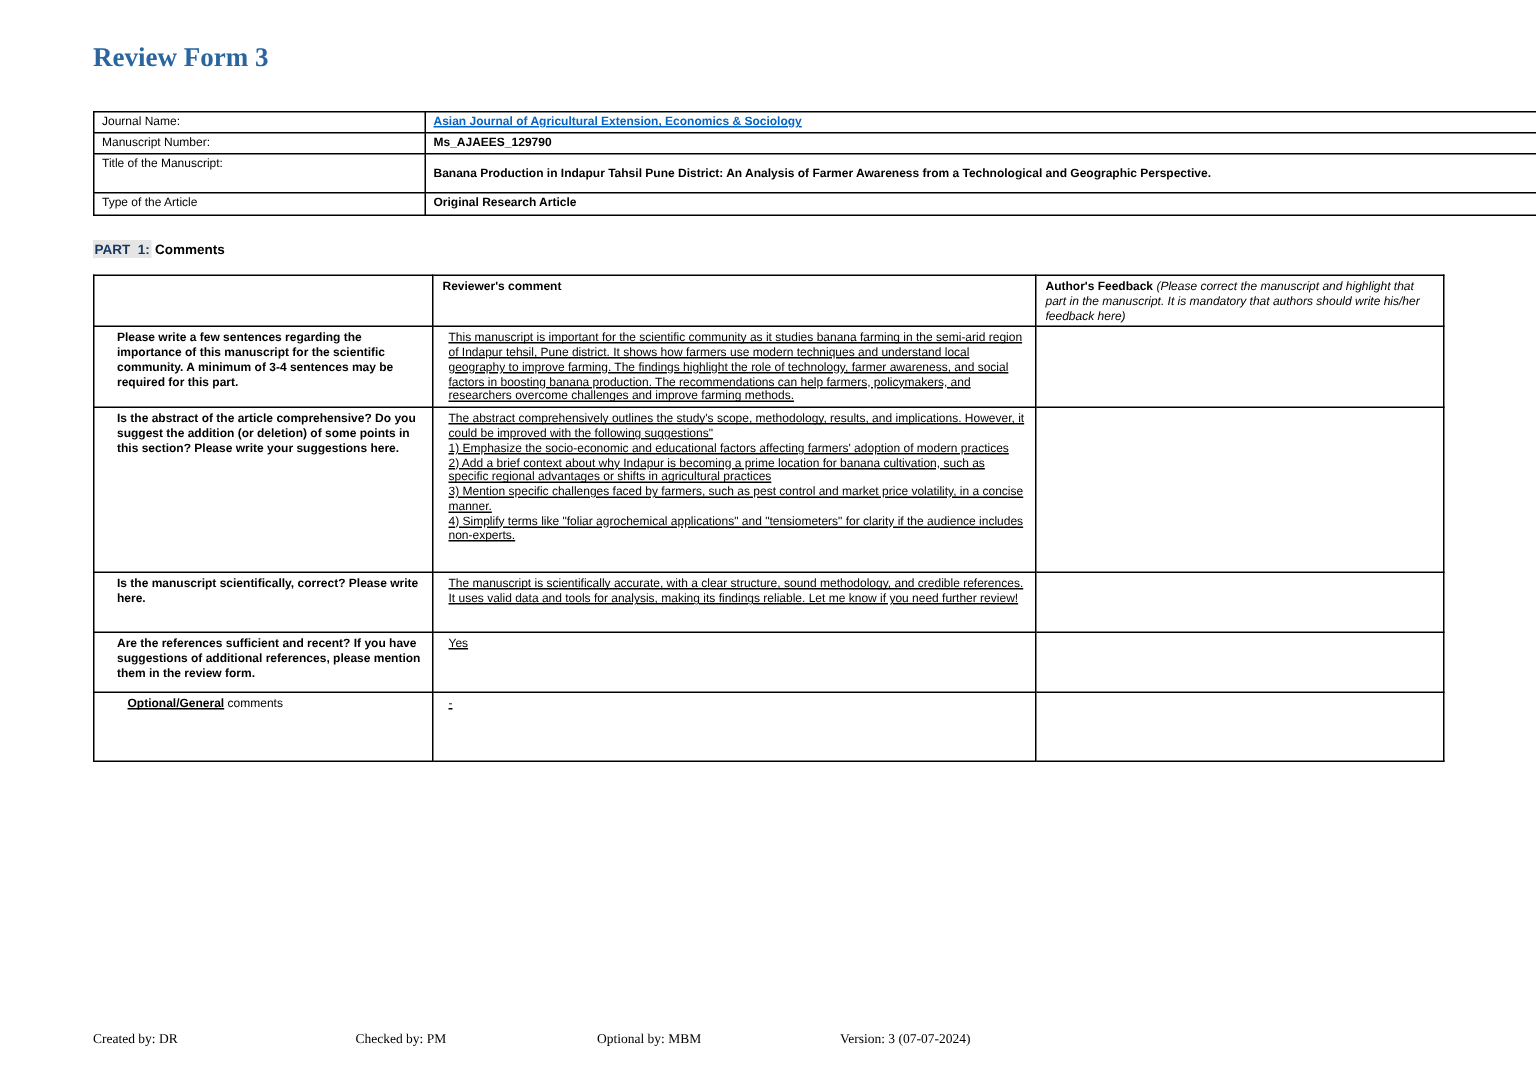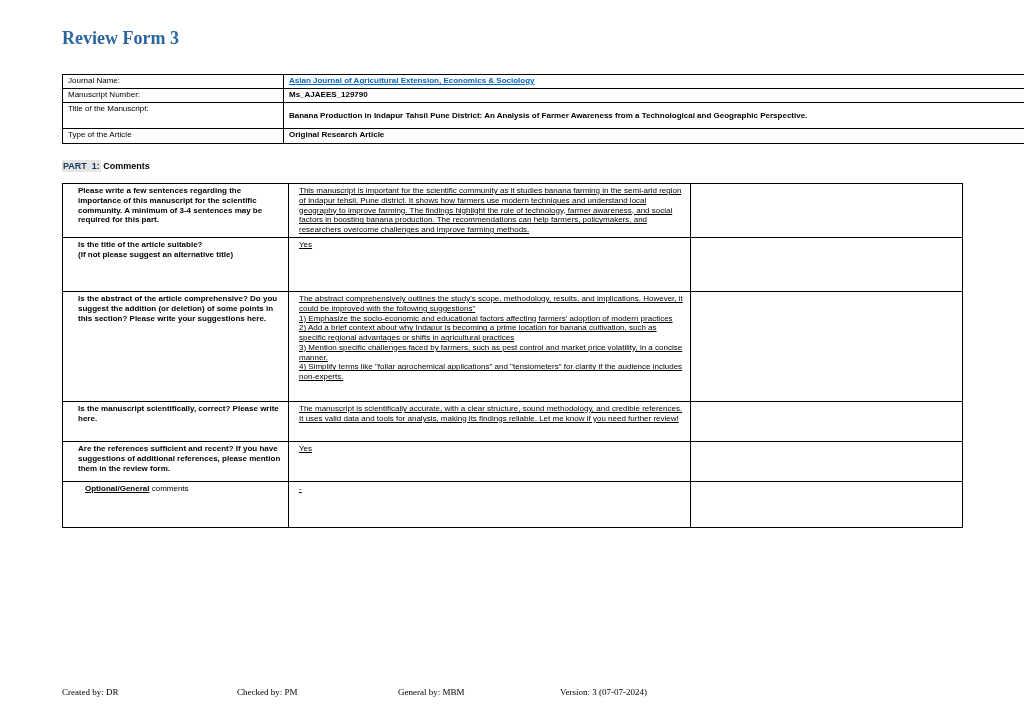--- a/index.html
+++ b/index.html
@@ -85,29 +85,28 @@
 
 <div class="part1"><span class="part-badge">PART  1:</span><span class="part-rest"> Comments</span></div>
 
 <table class="comments-table">
   <colgroup>
       <col class="c1">
       <col class="c2">
       <col class="c3">
     </colgroup>
   <tbody>
+      <tr class="h-head">
+    <td></td>
+    <td class="hdr-reviewer">Reviewer's comment</td>
+    <td class="hdr-author" style="white-space:normal;"><span class="b">Author's Feedback </span><span class="i">(Please correct the manuscript and highlight that part in the manuscript. It is mandatory that authors should write his/her feedback here)</span></td>
+  </tr>
   <tr class="h-54">
     <td class="q">Please write a few sentences regarding the importance of this manuscript for the scientific community. A minimum of 3-4 sentences may be required for this part.</td>
     <td class="c">This manuscript is important for the scientific community as it studies banana farming in the semi-arid region of Indapur tehsil, Pune district. It shows how farmers use modern techniques and understand local geography to improve farming. The findings highlight the role of technology, farmer awareness, and social factors in boosting banana production. The recommendations can help farmers, policymakers, and researchers overcome challenges and improve farming methods.</td>
-    <td></td>
-  </tr>
-  <tr class="h-54">
-    <td class="q">Is the title of the article suitable?
-(If not please suggest an alternative title)</td>
-    <td class="c">Yes</td>
     <td></td>
   </tr>
   <tr class="h-110">
     <td class="q">Is the abstract of the article comprehensive? Do you suggest the addition (or deletion) of some points in this section? Please write your suggestions here.</td>
     <td class="c">The abstract comprehensively outlines the study's scope, methodology, results, and implications. However, it could be improved with the following suggestions"
 1) Emphasize the socio-economic and educational factors affecting farmers' adoption of modern practices
 2) Add a brief context about why Indapur is becoming a prime location for banana cultivation, such as specific regional advantages or shifts in agricultural practices
 3) Mention specific challenges faced by farmers, such as pest control and market price volatility, in a concise manner.
 4) Simplify terms like "foliar agrochemical applications" and "tensiometers" for clarity if the audience includes non-experts.</td>
     <td></td>
@@ -126,15 +125,15 @@
     <td class="q-optional"><span class="q-strong">Optional/General</span><span> comments</span></td>
     <td class="c">-</td>
     <td></td>
   </tr>
 </tbody>
   </table>
 
 <div class="footer">
   <span class="f1">Created by: DR</span>
   <span class="f2">Checked by: PM</span>
-  <span class="f3">General by: MBM</span>
+  <span class="f3">Optional by: MBM</span>
   <span class="f4">Version: 3 (07-07-2024)</span>
 </div>
 
 </body></html>

